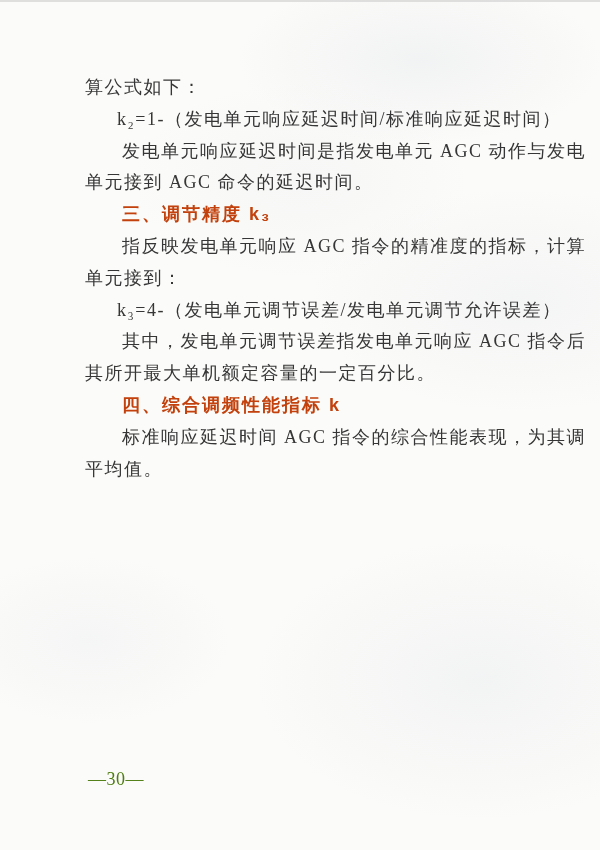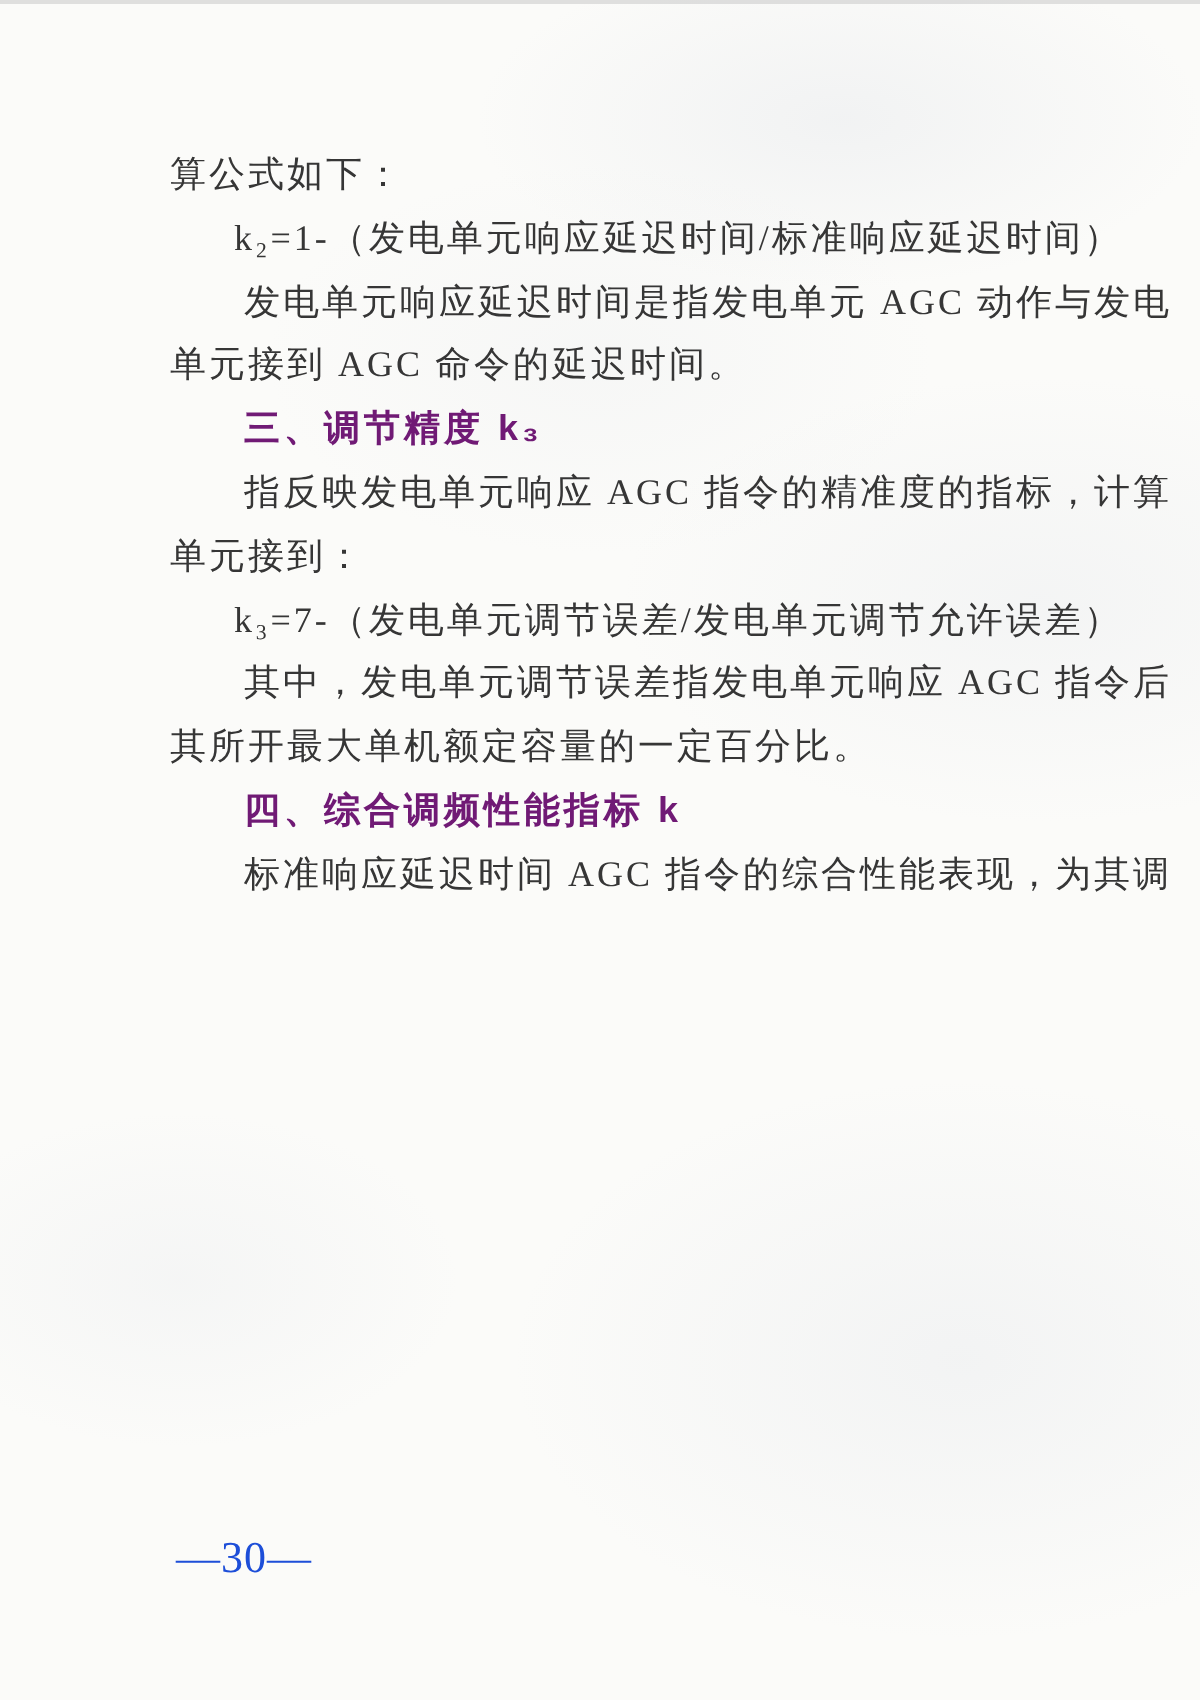--- a/index.html
+++ b/index.html
@@ -39,47 +39,48 @@
     font-size: 18px;
     letter-spacing: 1.5px;
     white-space: nowrap;
     color: #363636;
   }
   .indent  { padding-left: 37px; }
   .indent-f { padding-left: 32px; } 
   .heading {
     font-family: "Liberation Sans", sans-serif;
     font-weight: 700;
-    color: #701a75;
+    color: #c2410c;
     letter-spacing: 2px;
   }
   .page-number {
     position: absolute;
     top: 768px;
     left: 88px;
-    font-size: 22px;
+    font-size: 18px;
     line-height: 22px;
     letter-spacing: 0.5px;
-    color: #1d4ed8;
+    color: #4d7c0f;
     font-family: "Liberation Serif", serif;
   }
 </style>
 </head>
 <body>
 
 <div class="scan-edge-top"></div>
 
 <div class="doc-body">
   <div class="line">算公式如下：</div>
   <div class="line indent-f">k₂=1-（发电单元响应延迟时间/标准响应延迟时间）</div>
   <div class="line indent">发电单元响应延迟时间是指发电单元 AGC 动作与发电</div>
   <div class="line">单元接到 AGC 命令的延迟时间。</div>
   <div class="line indent heading">三、调节精度 k₃</div>
   <div class="line indent">指反映发电单元响应 AGC 指令的精准度的指标，计算</div>
   <div class="line">单元接到：</div>
-  <div class="line indent-f">k₃=7-（发电单元调节误差/发电单元调节允许误差）</div>
+  <div class="line indent-f">k₃=4-（发电单元调节误差/发电单元调节允许误差）</div>
   <div class="line indent">其中，发电单元调节误差指发电单元响应 AGC 指令后</div>
   <div class="line">其所开最大单机额定容量的一定百分比。</div>
   <div class="line indent heading">四、综合调频性能指标 k</div>
   <div class="line indent">标准响应延迟时间 AGC 指令的综合性能表现，为其调</div>
+  <div class="line">平均值。</div>
 </div>
 
 <div class="page-number">—30—</div>
 
 </body></html>

